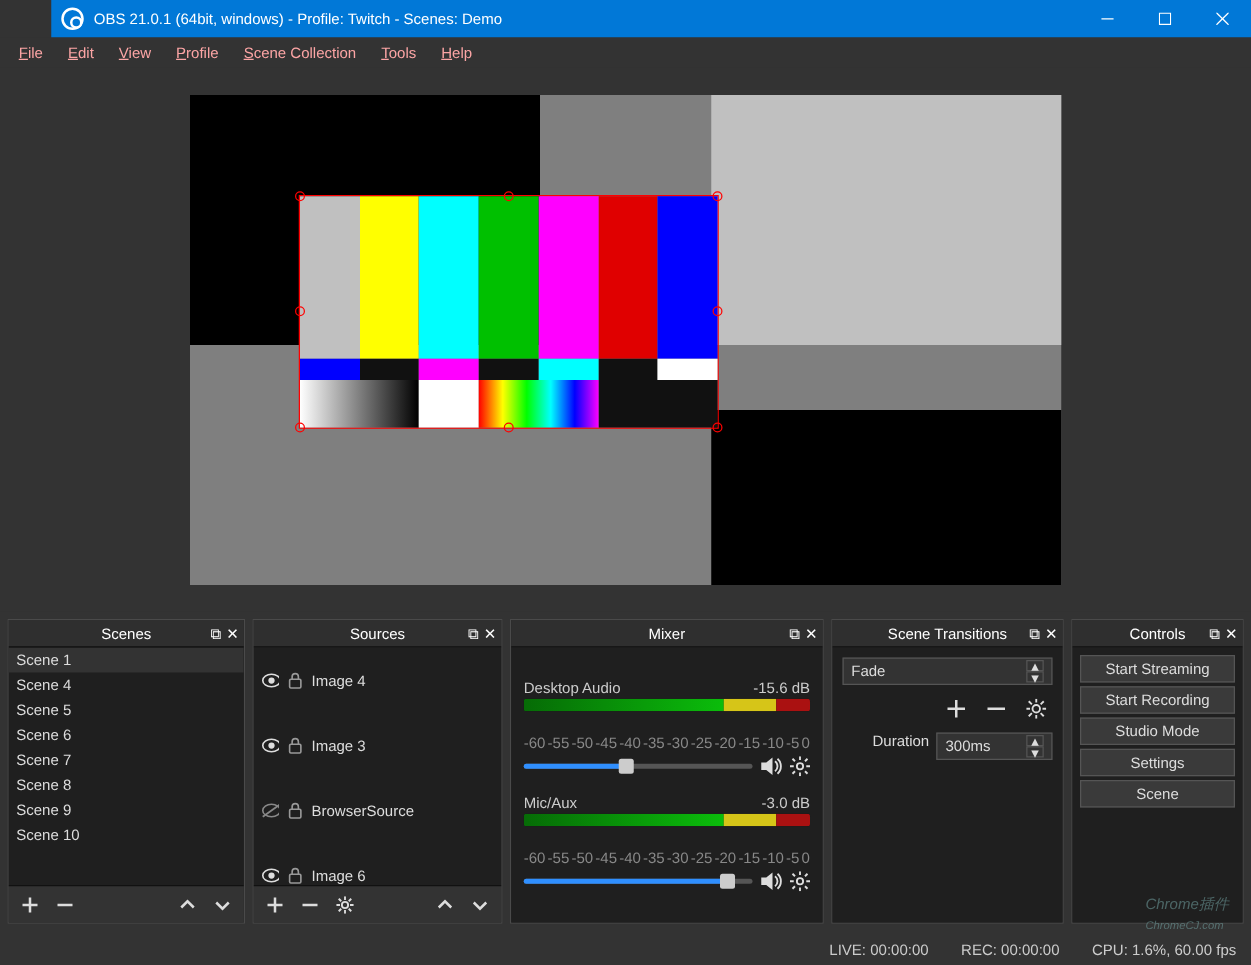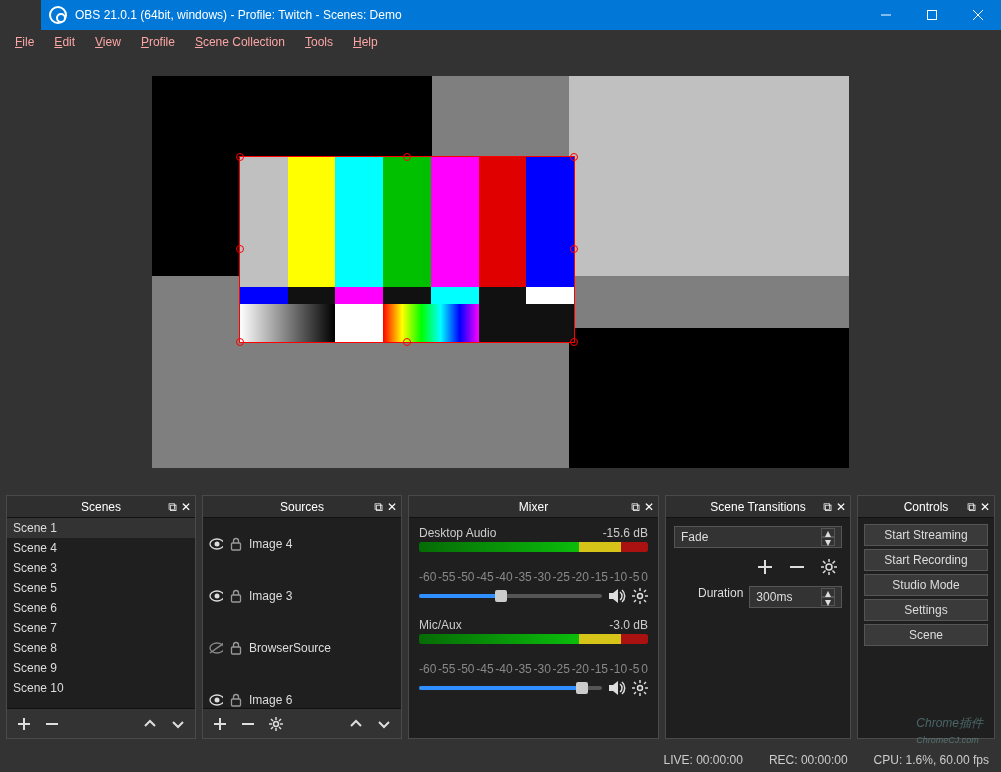--- a/index.html
+++ b/index.html
@@ -50,21 +50,21 @@
 .sources { width: 200px; }
 .mixer { flex: 1; }
 .transitions { width: 186px; }
 .controls { width: 138px; }
 
 
 .src-row { display:flex; align-items:center; gap:6px; padding:19px 6px; cursor:pointer; }
 .src-icon { width:14px; height:14px; display:flex; align-items:center; justify-content:center; }
 
 
-.mixer-body { padding:8px 10px; display:flex; flex-direction:column; gap:14px; }
+.mixer-body { padding:8px 10px; display:flex; flex-direction:column; gap:14px;justify-content:center; }
 .mix-lbl { display:flex; justify-content:space-between; font-size:11px; color:#ccc; margin-bottom:2px; }
 .vu { height:10px; background:#111; position:relative; border-radius:2px; overflow:hidden; }
 .vu .fill { position:absolute; height:100%; left:0; }
 .vu .green { background:linear-gradient(to right,#066b06,#0bbd0b); width:70%; }
 .vu .yellow { position:absolute; left:70%; width:18%; height:100%; background:#d6c518; }
 .vu .red { position:absolute; right:0; width:12%; height:100%; background:#a11; }
 .ticks { display:flex; justify-content:space-between; font-size:8px; color:#888; margin-top:18px; }
 .sl-row { display:flex; align-items:center; gap:6px; margin-top:4px; }
 .slider { flex:1; height:4px; background:#555; border-radius:2px; position:relative; }
 .slider .bar { height:100%; background:#2f8fff; border-radius:2px; }
@@ -175,21 +175,20 @@
       <span>Scenes</span>
       <div class="dock-controls">
         <span>⧉</span>
         <span>✕</span>
       </div>
     </div>
     <div class="panel-body">
       <div class="list" id="scenes-list">
           <div class="list-row sel">Scene 1</div>
           <div class="list-row">Scene 4</div>
-          <div class="list-row">Scene 3</div>
           <div class="list-row">Scene 5</div>
           <div class="list-row">Scene 6</div>
           <div class="list-row">Scene 7</div>
           <div class="list-row">Scene 8</div>
           <div class="list-row">Scene 9</div>
           <div class="list-row">Scene 10</div>
         </div>
     </div>
     <div class="panel-foot">
       <div class="foot-btn">

